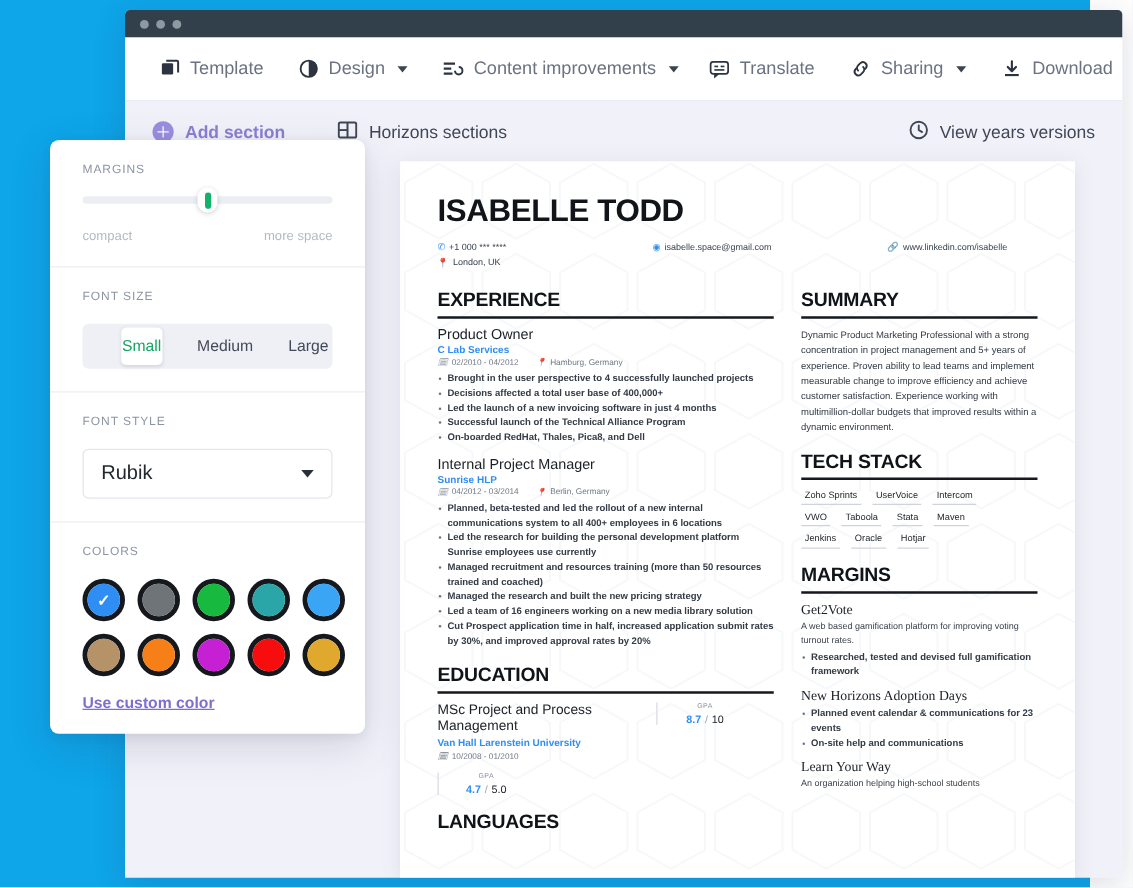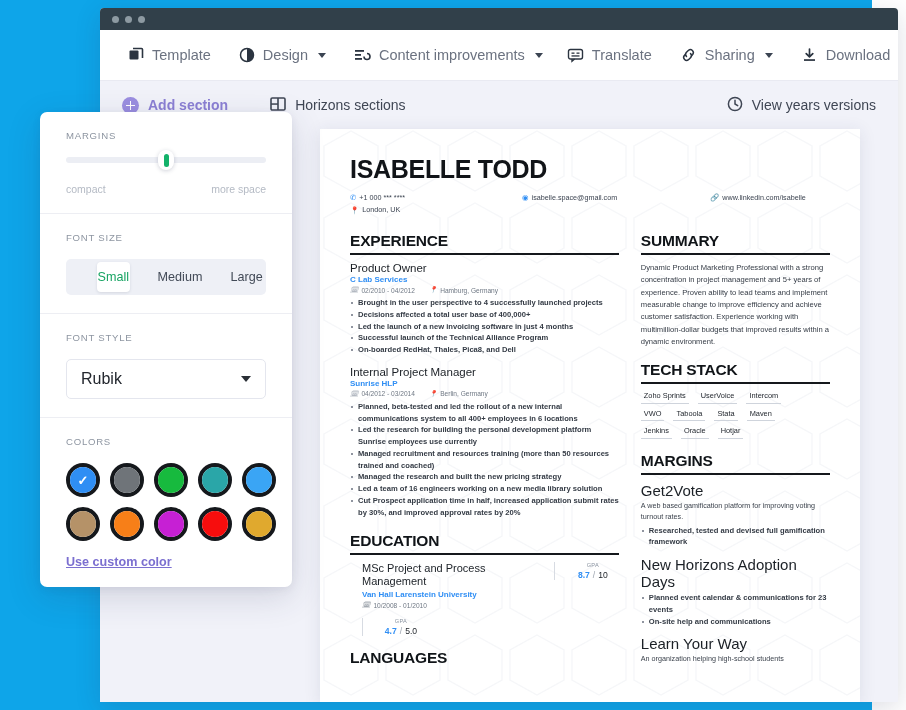--- a/index.html
+++ b/index.html
@@ -93,42 +93,42 @@
   .job-meta .mi{color:#8a93a0;font-size:6.6px;}
   ul.bullets{margin:0 0 0 0;padding:0;list-style:none;}
   ul.bullets li{
     position:relative;padding-left:8px;font-size:7.6px;line-height:1.55;color:#343b45;font-weight:bold;
   }
   ul.bullets li:before{
     content:"";position:absolute;left:1px;top:5px;width:2px;height:2px;border-radius:50%;background:#6b7280;
   }
   .job{margin-bottom:10px;}
 
-  .edu{display:flex;justify-content:space-between;align-items:flex-start;margin-bottom:9px;margin-left:12px;}
+  .edu{display:flex;align-items:flex-start;margin-bottom:9px;}
   .edu-l{width:175px;}
   .edu-title{font-size:11px;color:#1b2026;line-height:1.25;margin-bottom:1px;}
   .edu-org{font-size:8px;font-weight:bold;color:#2f8ef4;margin-bottom:2px;}
   .edu-date{display:flex;align-items:center;gap:3px;font-size:6.6px;color:#6f7884;}
   .gpa{border-left:1px solid #d7dbe2;padding-left:12px;text-align:center;min-width:52px;}
   .gpa-lab{font-size:5.6px;color:#8a93a0;letter-spacing:.3px;margin-bottom:2px;}
   .gpa-val{font-size:8.6px;color:#1b2026;}
   .gpa-val b{color:#2f8ef4;}
   .gpa-val i{font-style:normal;color:#9aa2ad;margin:0 3px;}
 
   .summary-txt{font-size:7.6px;line-height:1.62;color:#343b45;}
 
   .stack-rows{display:flex;flex-direction:column;gap:5px;}
   .stack-row{display:flex;gap:9px;flex-wrap:nowrap;}
   .chip{
     font-size:7.4px;color:#22272e;padding:0 3px 2.5px 3px;
     border-bottom:1px solid #cfd4dc;white-space:nowrap;
   }
 
   .proj{margin-bottom:8px;}
-  .proj-title{font-size:15px;color:#1b2026;margin-bottom:2px;}
+  .proj-title{font-size:11px;color:#1b2026;margin-bottom:2px;font-family:Liberation Serif, serif;}
   .proj-desc{font-size:7.2px;line-height:1.5;color:#3c434d;margin-bottom:2px;}
 
   
   .panel{
     position:absolute;left:40px;top:112px;width:252px;
     background:#fff;border-radius:7px;
     box-shadow:0 10px 34px rgba(45,50,90,.16), 0 2px 8px rgba(45,50,90,.08);
     overflow:hidden;
   }
   .pblock{padding:18px 26px;}

